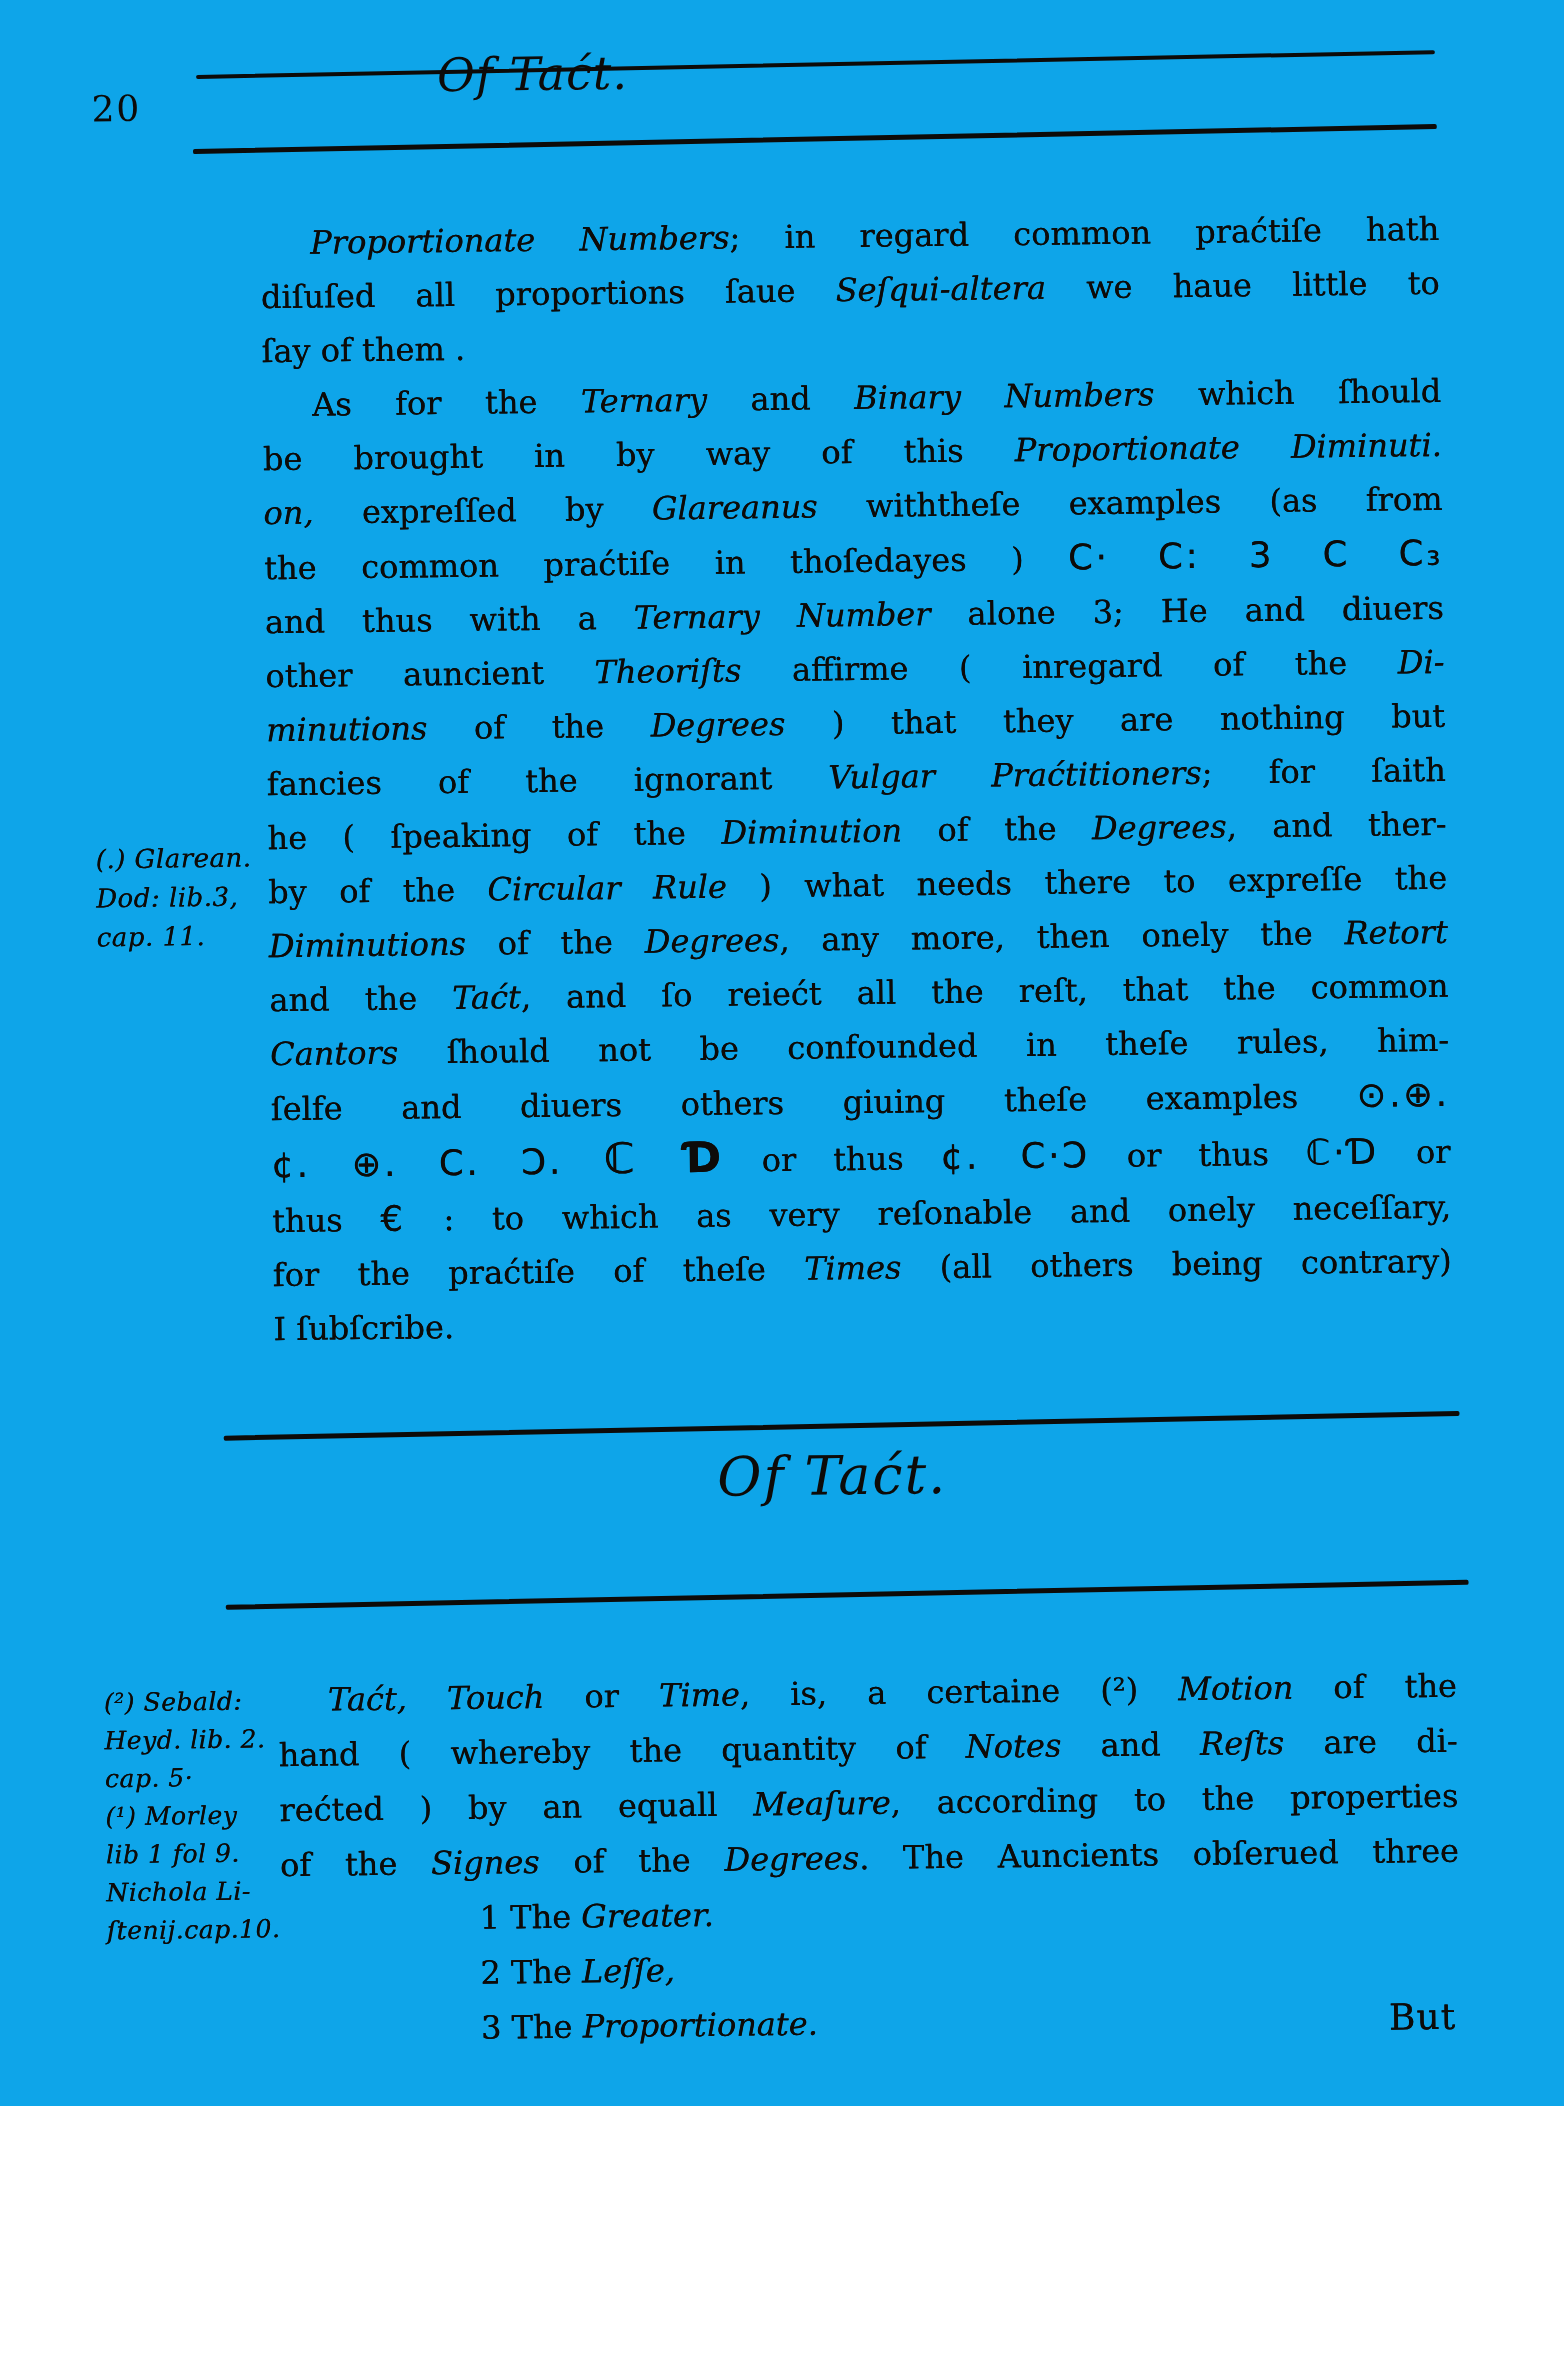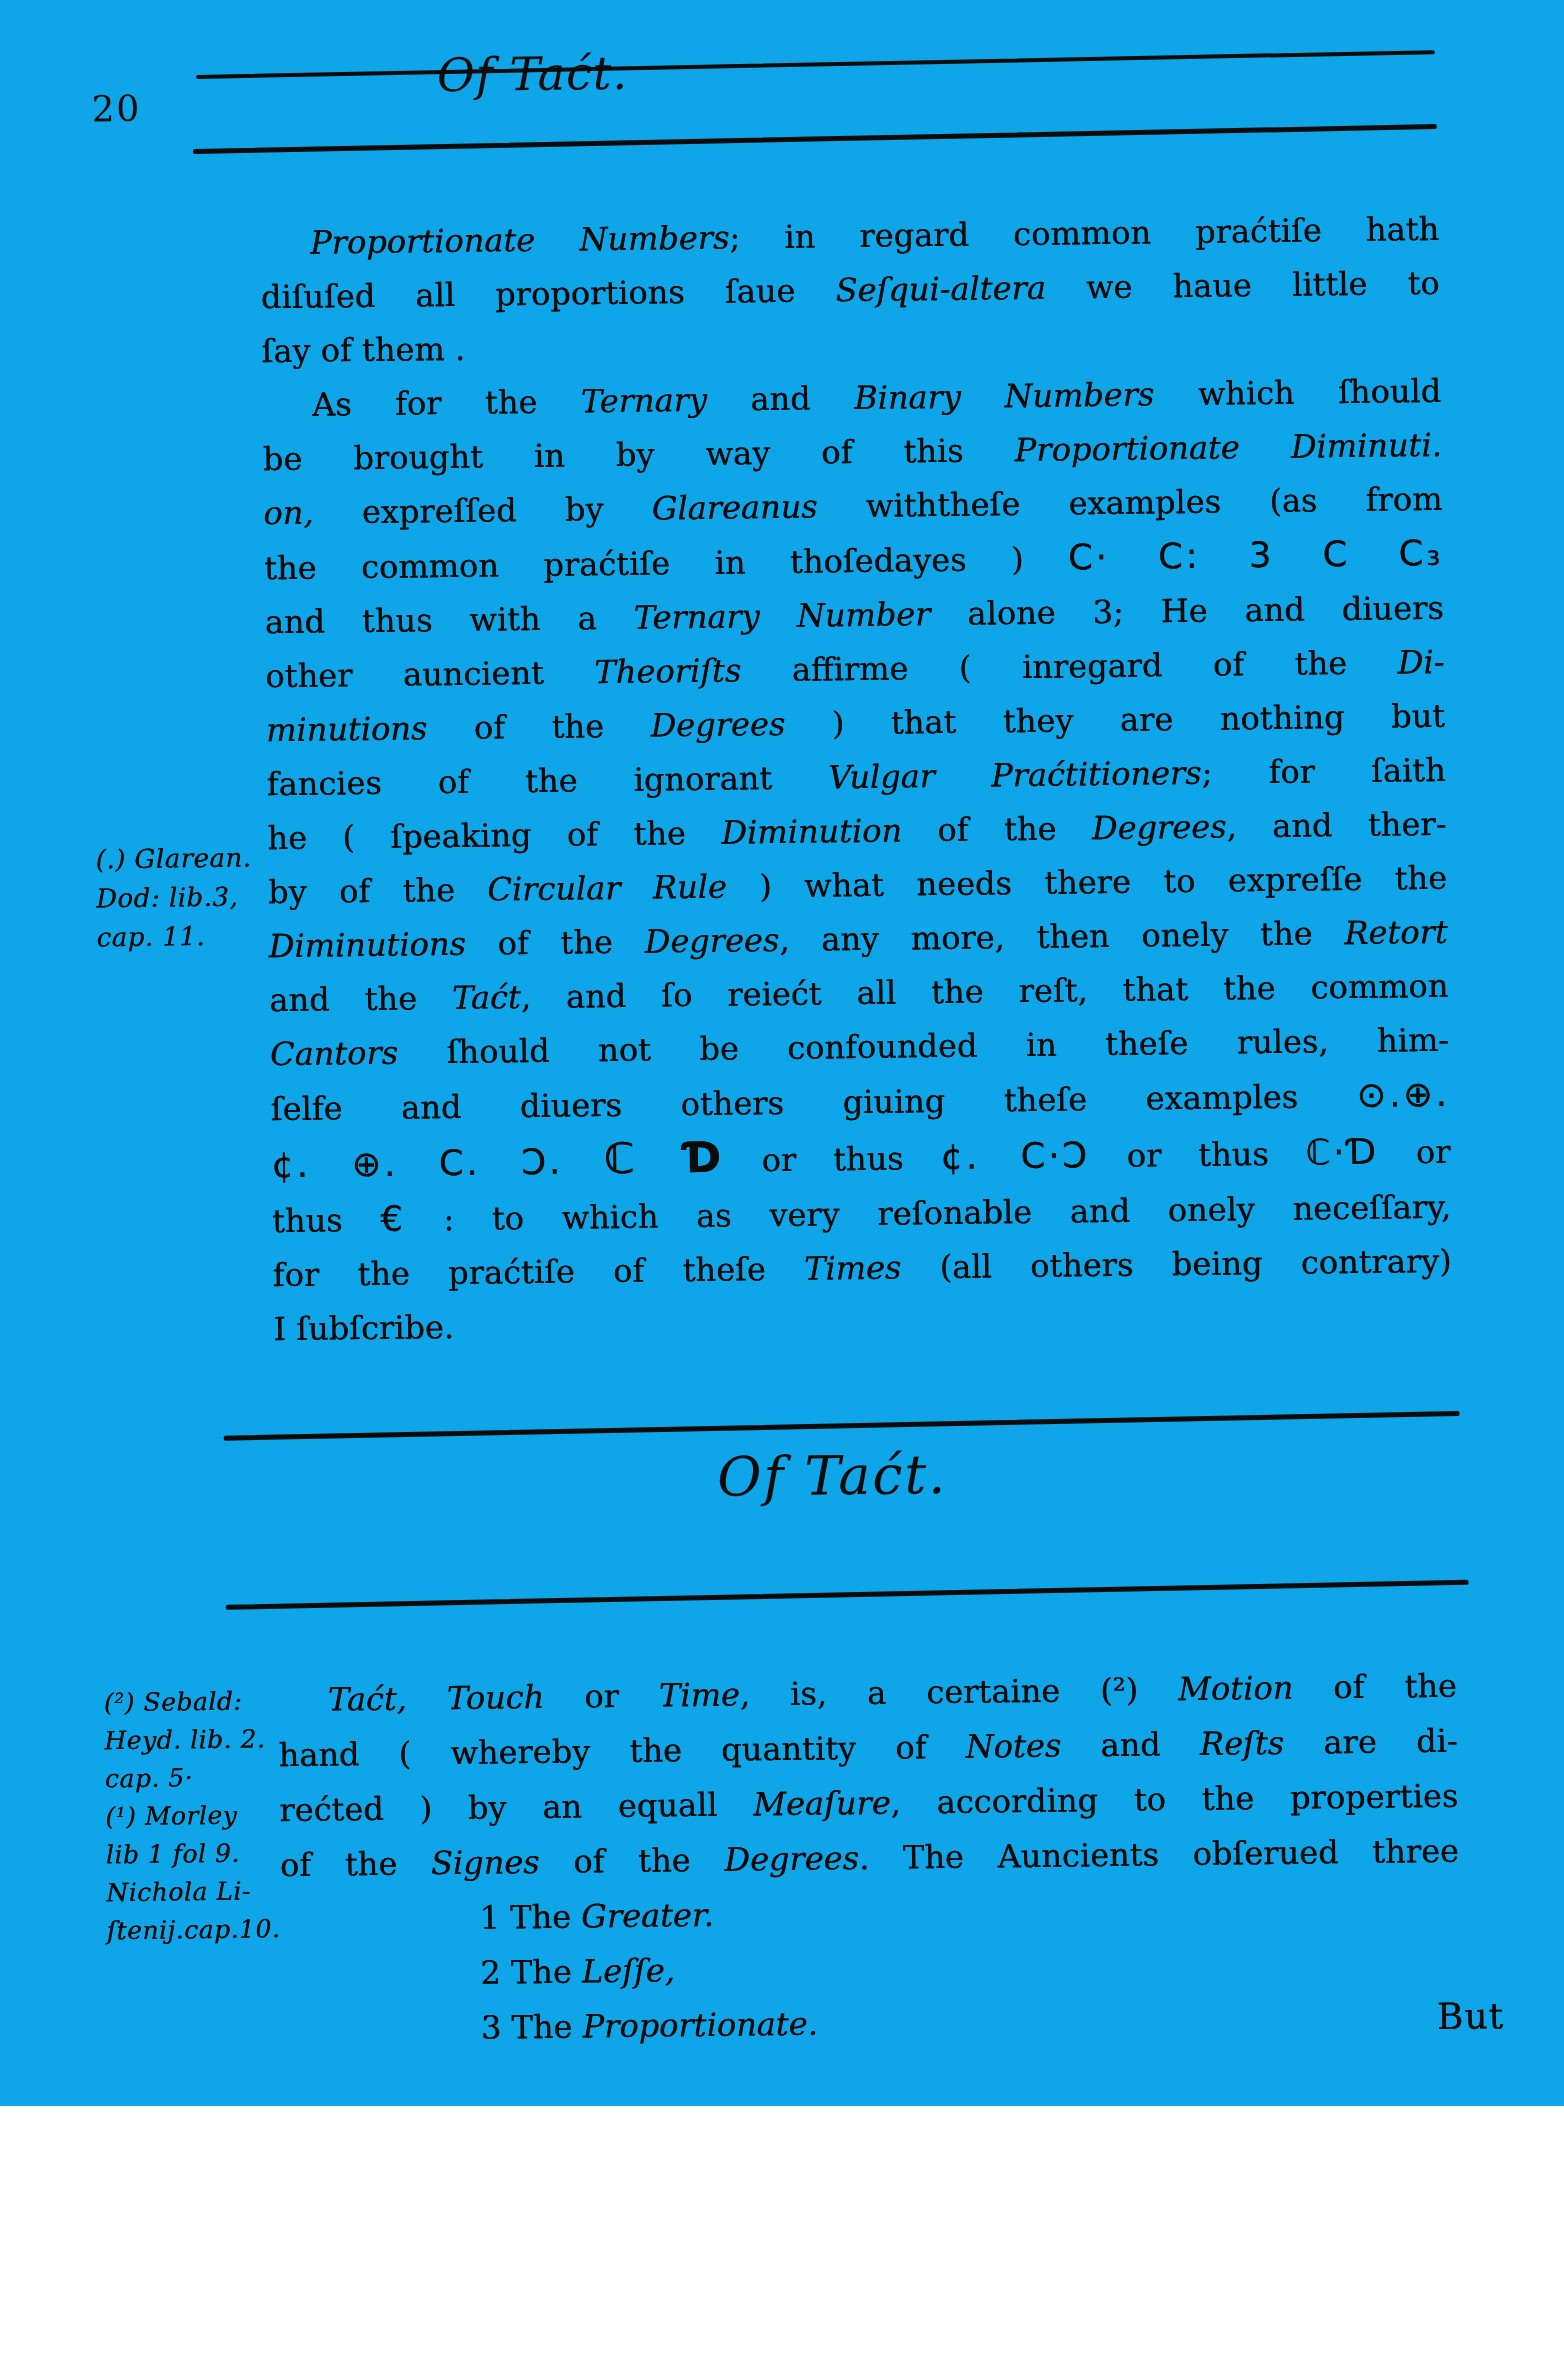--- a/index.html
+++ b/index.html
@@ -23,21 +23,21 @@
   .tline{text-align:justify;text-align-last:justify;white-space:normal;
     text-shadow:0.3px 0 0 currentColor;}
   .tline.nojust{text-align:left;text-align-last:auto;}
   .ind1{text-indent:50px;}
   .ind2{padding-left:199px;}
   .mline{text-shadow:0.3px 0 0 currentColor;}
   .it{font-style:italic;}
   .sym{font-family:"DejaVu Sans","Liberation Sans",sans-serif;font-size:1.1em;letter-spacing:2.9px;}
   .symlg{font-family:"DejaVu Sans","Liberation Sans",sans-serif;font-size:1.32em;font-weight:bold;letter-spacing:3.8px;}
   .catchword{position:absolute;left:1375px;top:2004px;font-size:36px;letter-spacing:1px;
-    text-shadow:0.3px 0 0 currentColor;margin-left:48px;}
+    text-shadow:0.3px 0 0 currentColor;}
 </style>
 </head>
 <body>
 
 <div class="page">
   <div class="skew">
 
     <div class="rule" style="left:206px;top:63px;width:1239px;"></div>
 
     <span class="pagenum">20</span>

